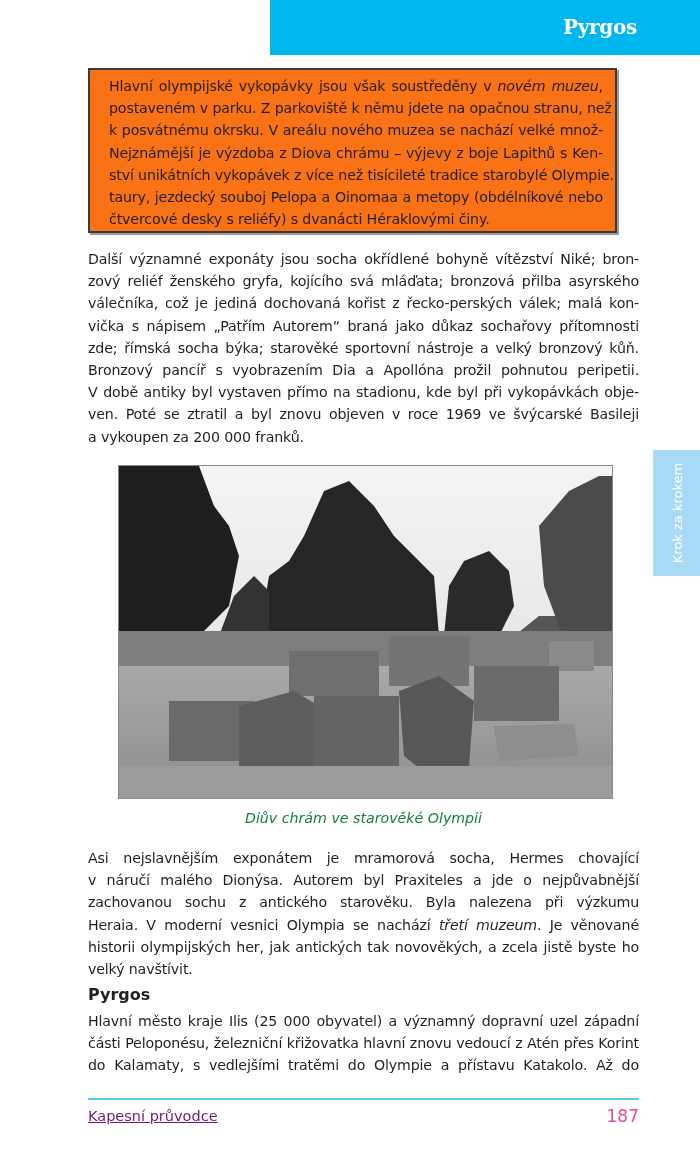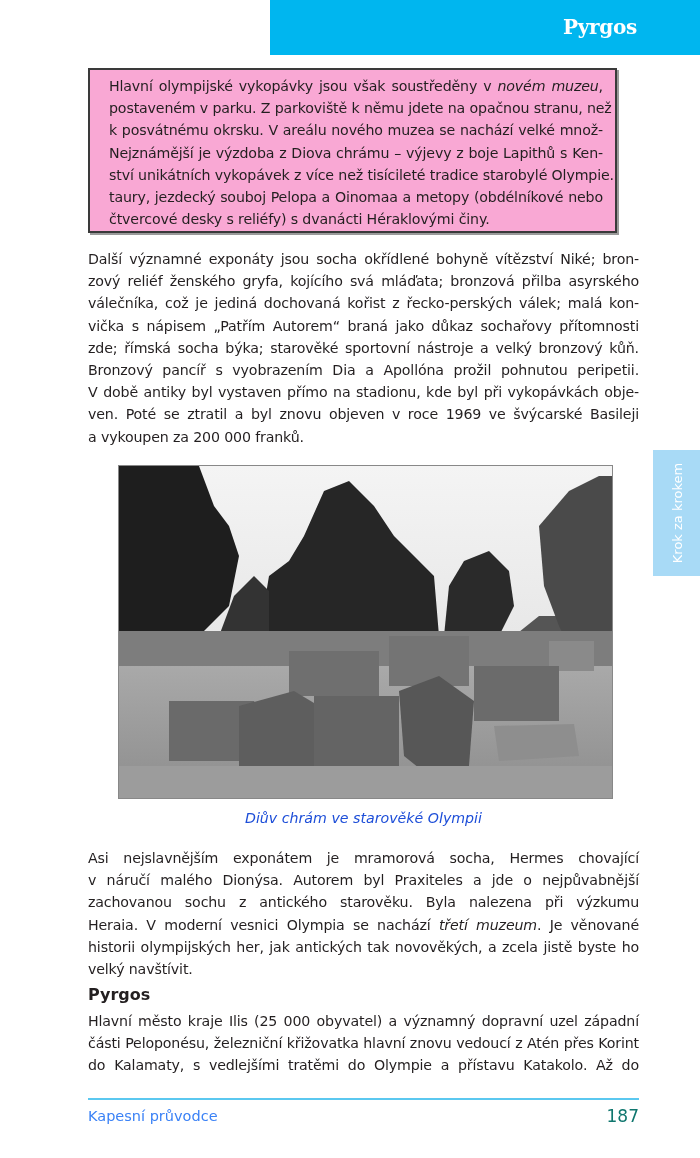--- a/index.html
+++ b/index.html
@@ -4,49 +4,49 @@
 <style>
   html, body { margin: 0; padding: 0; background: #ffffff; }
   body { width: 700px; height: 1158px; position: relative; overflow: hidden;
          font-family: "DejaVu Sans", sans-serif; color: #231f20; }
   .header-band { position: absolute; left: 270px; top: 0; width: 430px; height: 55px;
                  background: #00b6ef; }
   .header-title { position: absolute; right: 63px; top: 15px; color: #ffffff;
                   font-family: "DejaVu Serif", serif; font-weight: bold; font-size: 20px;
                   letter-spacing: -0.3px; }
   .info-box { position: absolute; left: 88px; top: 68px; width: 529px; height: 165px;
-              background: #f9a8d4; border: 2px solid #3a3a3a;
+              background: #f97316; border: 2px solid #3a3a3a;
               box-shadow: 2px 2px 0 #9a9a9a; box-sizing: border-box;
               padding: 5px 12px 0 19px; }
   .info-box p { margin: 0; font-size: 14.2px; line-height: 22.2px; text-align: justify;
                 letter-spacing: -0.15px; }
   .body-text { position: absolute; left: 88px; width: 551px; font-size: 14.2px;
                line-height: 22.2px; text-align: justify; letter-spacing: -0.15px; }
   .line { display: block; text-align: justify; text-align-last: justify; white-space: nowrap; }
   .line.last { text-align-last: left; }
   .para1 { top: 248px; }
   .photo-frame { position: absolute; left: 118px; top: 465px; width: 493px; height: 332px;
                  border: 1px solid #888; background: #cfcfcf; overflow: hidden; }
   .photo-frame svg { display: block; width: 100%; height: 100%; }
   .caption { position: absolute; left: 88px; width: 551px; top: 810px; text-align: center;
              font-style: italic; font-size: 14.2px; font-family: "DejaVu Sans", sans-serif;
-             color: #1d4ed8; }
+             color: #15803d; }
   .para2 { top: 847px; }
   .section-heading { position: absolute; left: 88px; top: 985px; font-weight: bold;
                      font-size: 16px; }
   .para3 { top: 1010px; }
   .side-tab { position: absolute; left: 653px; top: 450px; width: 47px; height: 126px;
               background: #a8daf6; }
   .side-tab span { position: absolute; left: 50%; top: 50%;
                    transform: translate(-50%, -50%) rotate(-90deg);
                    color: #ffffff; font-size: 13px; white-space: nowrap; }
   .footer-rule { position: absolute; left: 88px; top: 1098px; width: 551px; height: 2px;
                  background: #5bc8f0; }
-  .footer-left { position: absolute; left: 88px; top: 1108px; color: #3b82f6; font-size: 14.5px; }
-  .footer-right { position: absolute; right: 61px; top: 1106px; color: #0f766e; font-size: 17px; }
+  .footer-left { position: absolute; left: 88px; top: 1108px; color: #701a75; font-size: 14.5px; text-decoration: underline; }
+  .footer-right { position: absolute; right: 61px; top: 1106px; color: #ec4899; font-size: 17px; }
   em { font-style: italic; }
 </style>
 </head>
 <body>
 
 <div class="header-band">
   <span class="header-title">Pyrgos</span>
 </div>
 
 <div class="info-box">

